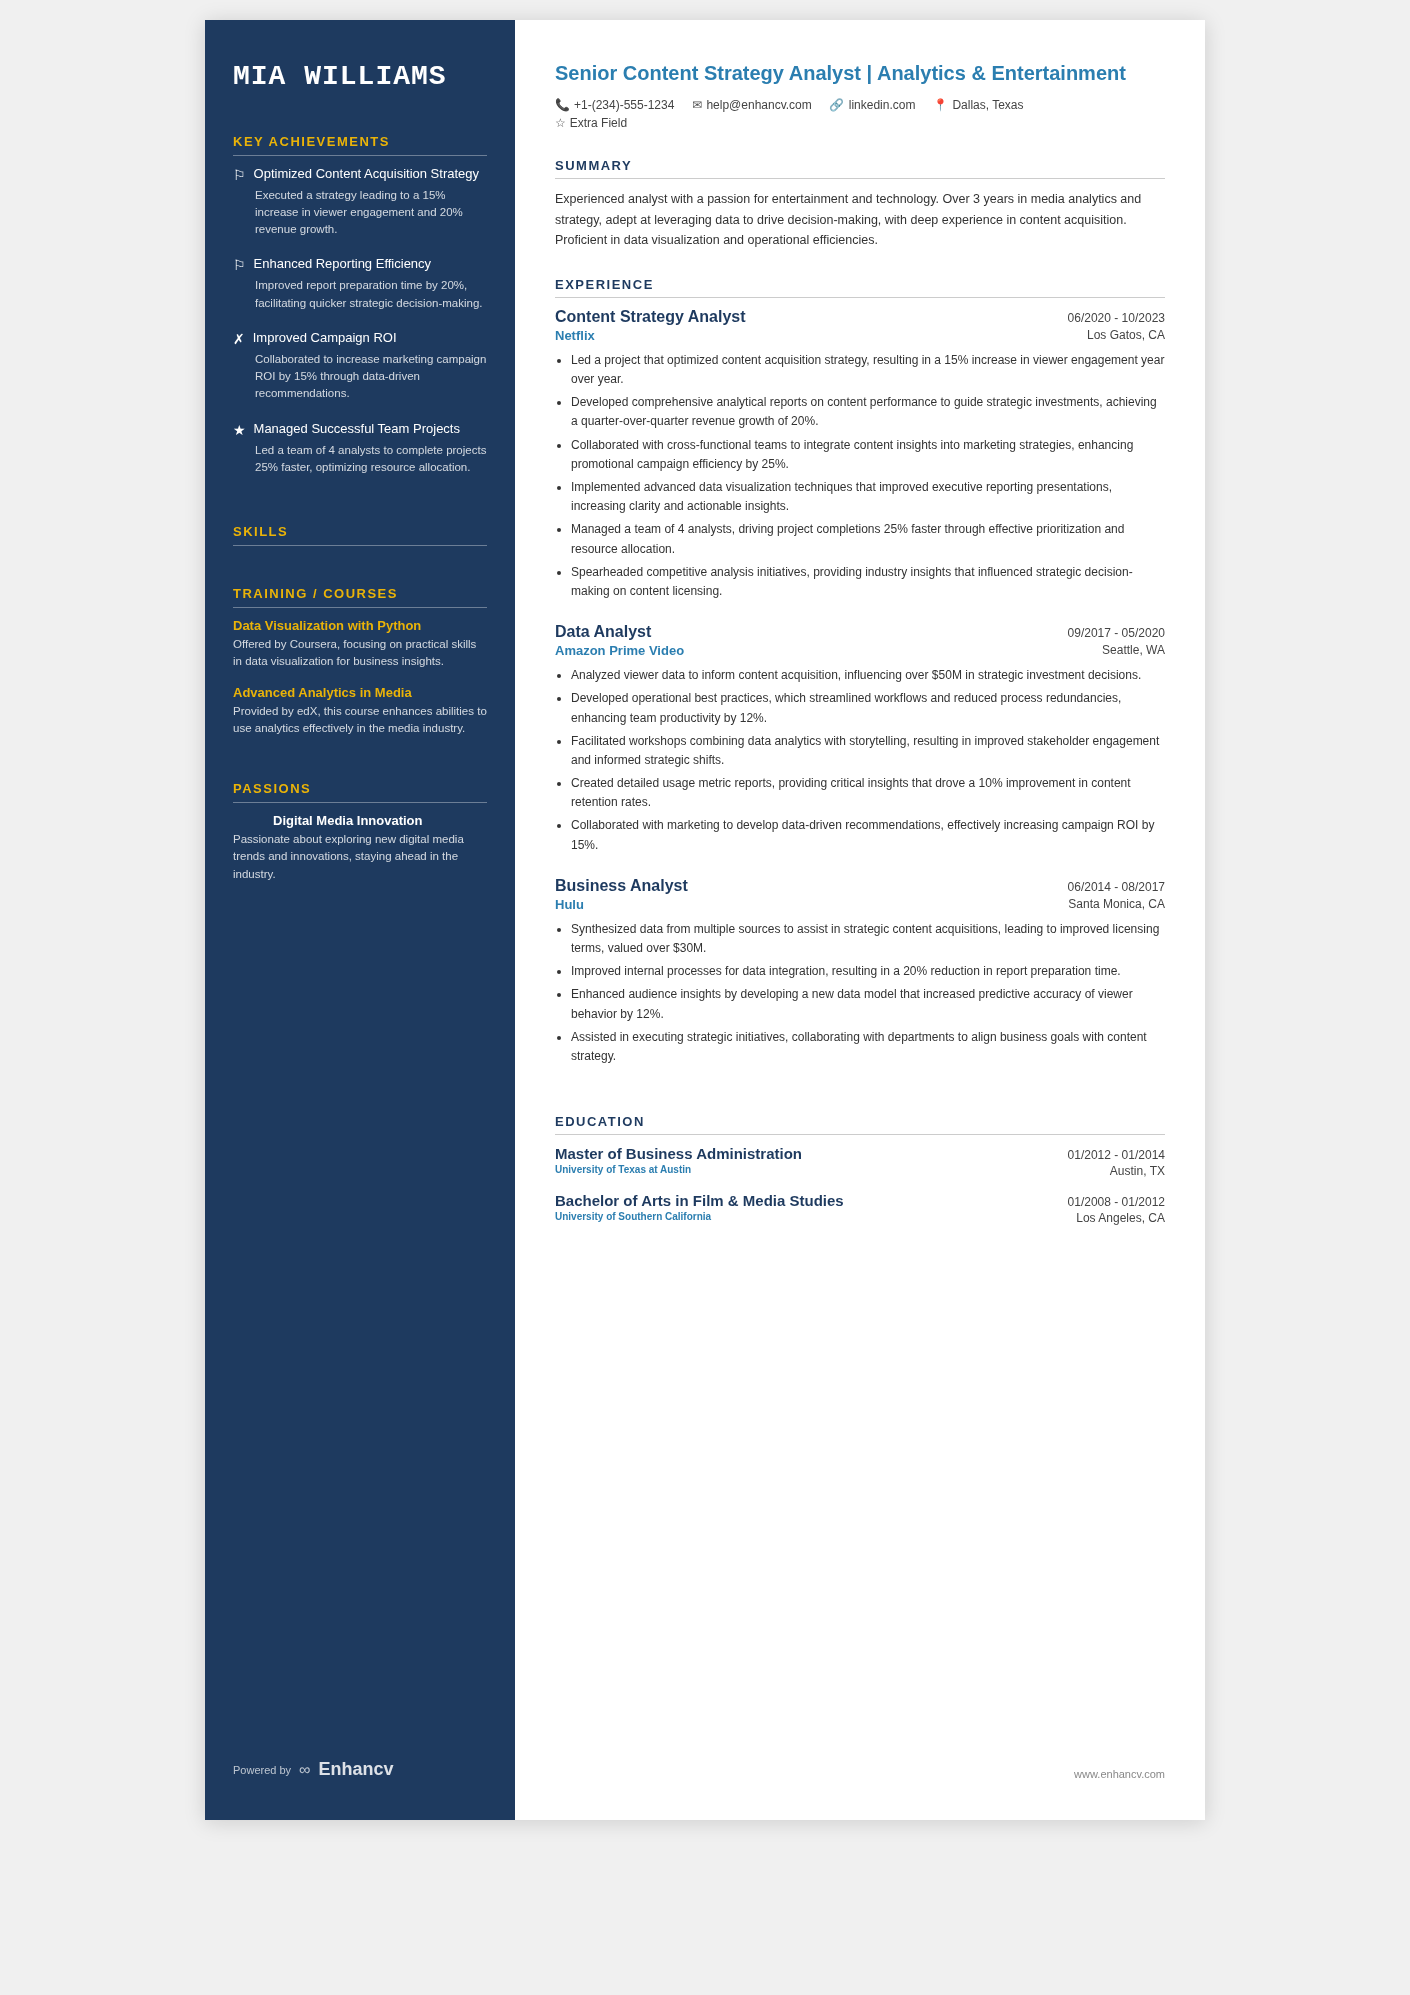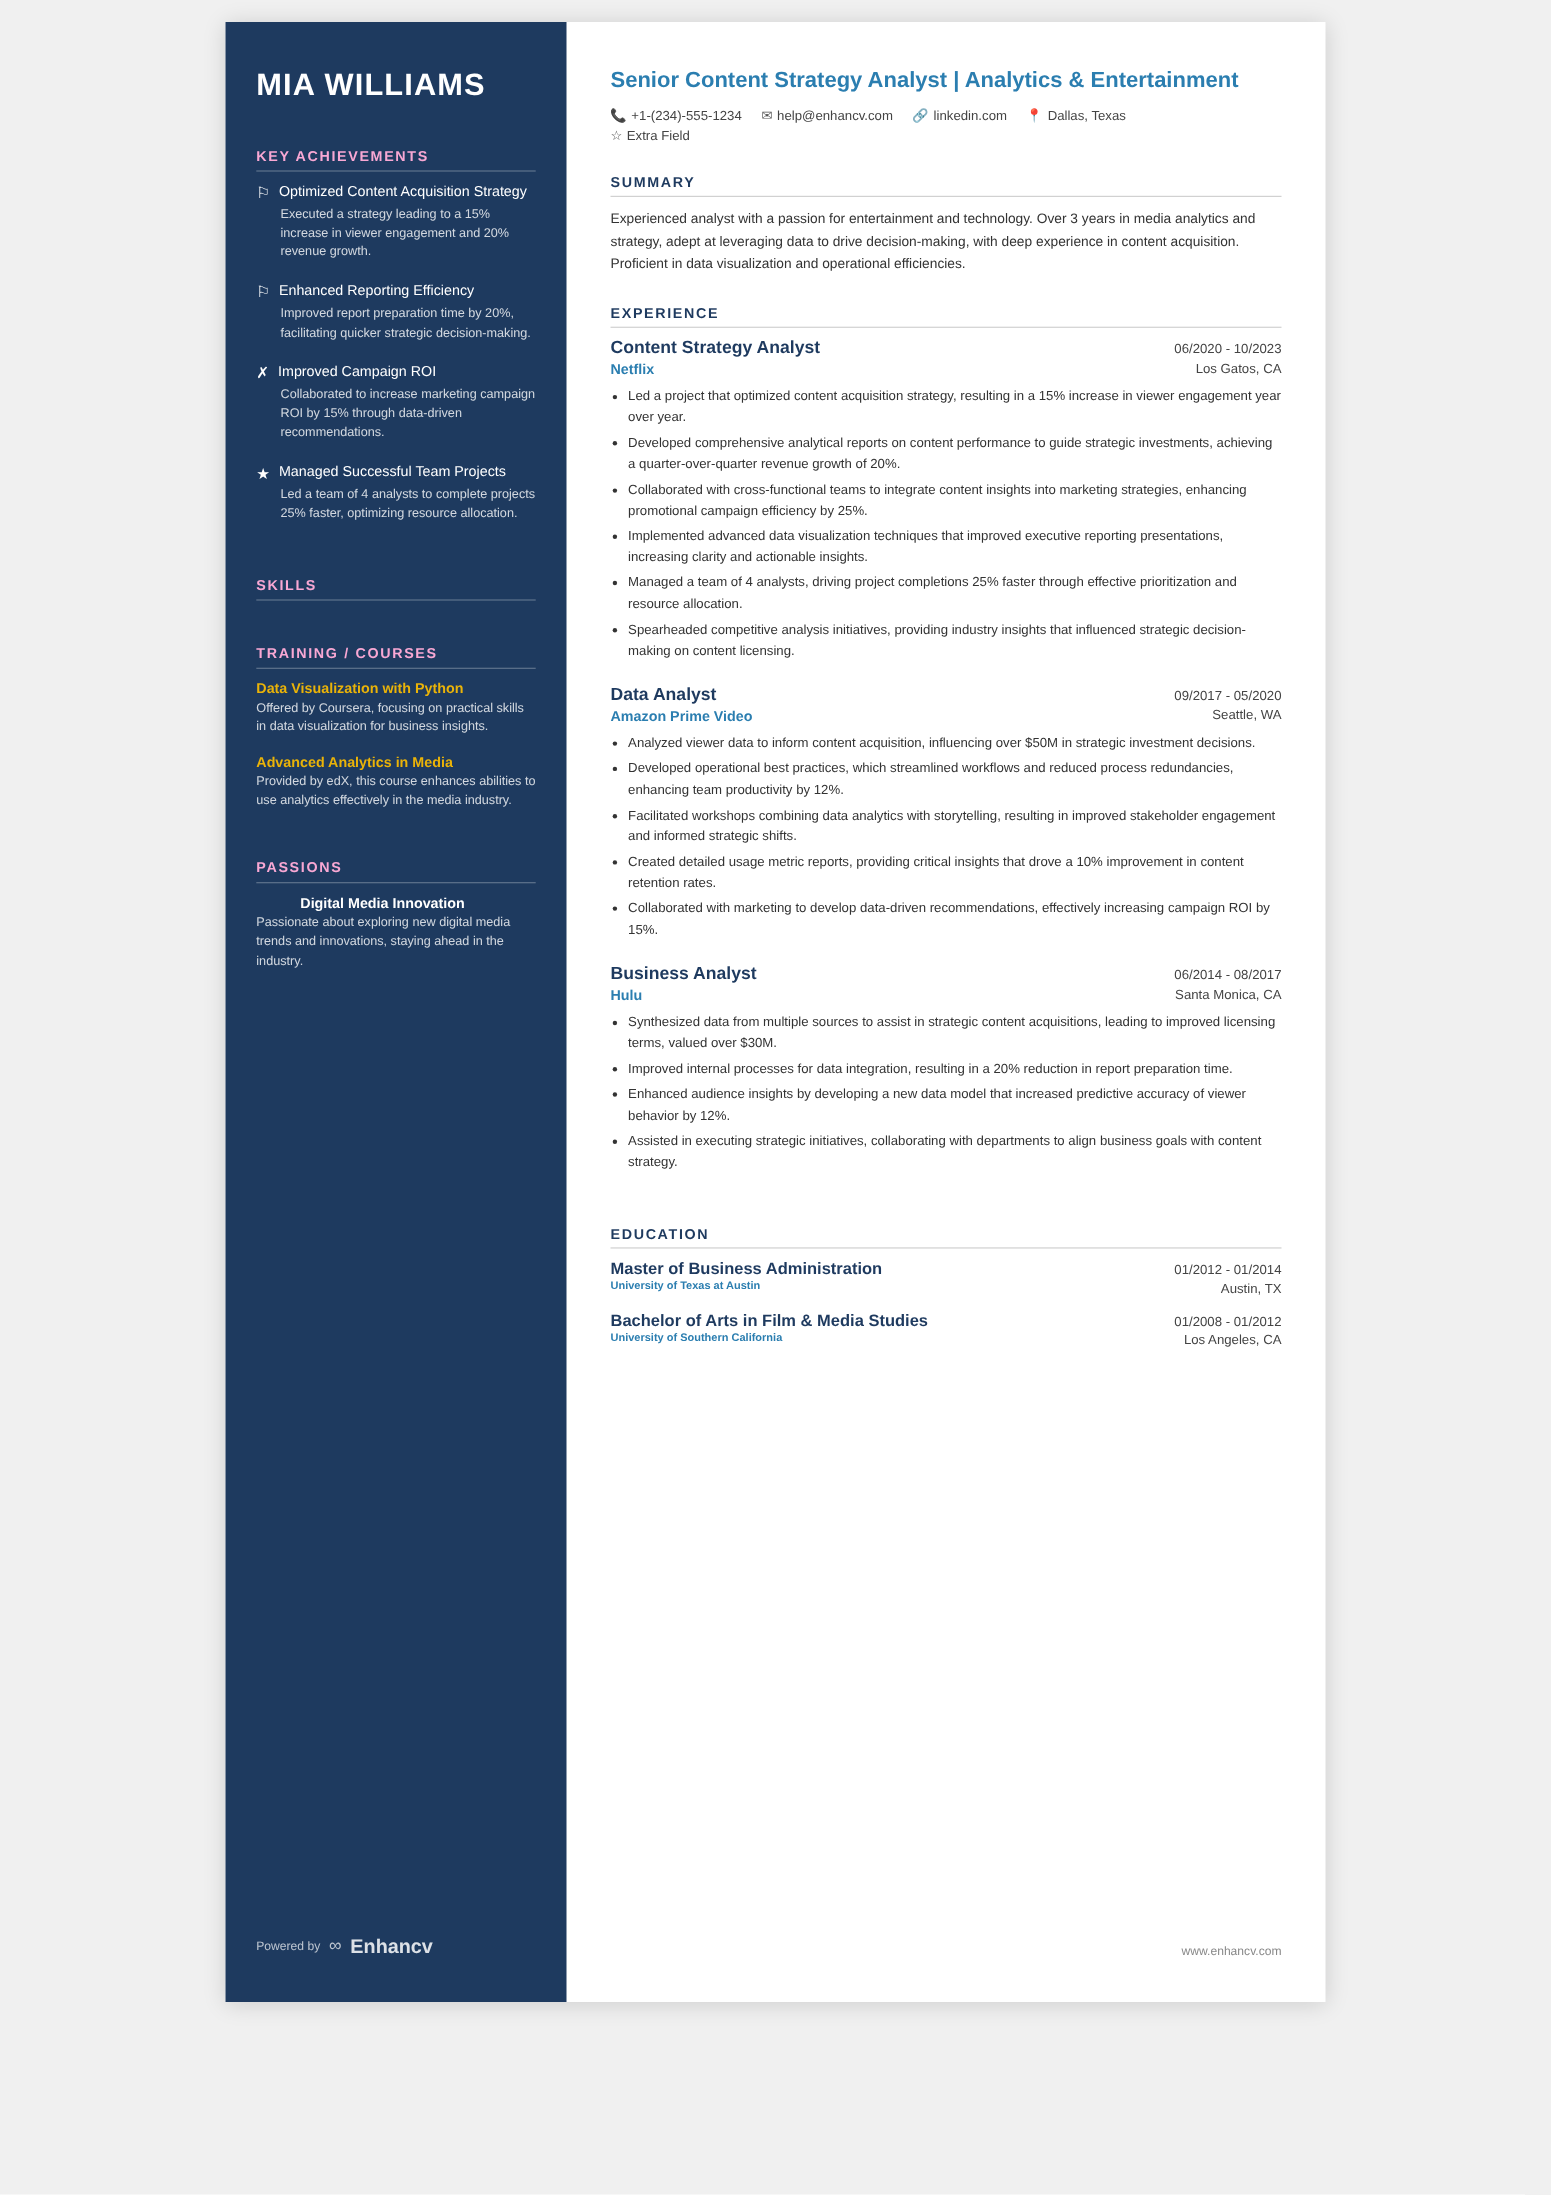--- a/index.html
+++ b/index.html
@@ -29,25 +29,26 @@
       display: flex;
       flex-direction: column;
     }
     .sidebar-name {
       font-size: 28px;
       font-weight: 900;
       color: white;
       letter-spacing: 1px;
       margin-bottom: 40px;
       line-height: 1.2;
+      font-family: Liberation Mono, monospace;
     }
     .sidebar-section-title {
       font-size: 13px;
       font-weight: 700;
-      color: #f9a8d4;
+      color: #eab308;
       letter-spacing: 1.5px;
       text-transform: uppercase;
       margin-bottom: 10px;
       padding-bottom: 6px;
       border-bottom: 1.5px solid rgba(255,255,255,0.35);
     }
     .sidebar-section {
       margin-bottom: 30px;
     }
     .achievement-item {

